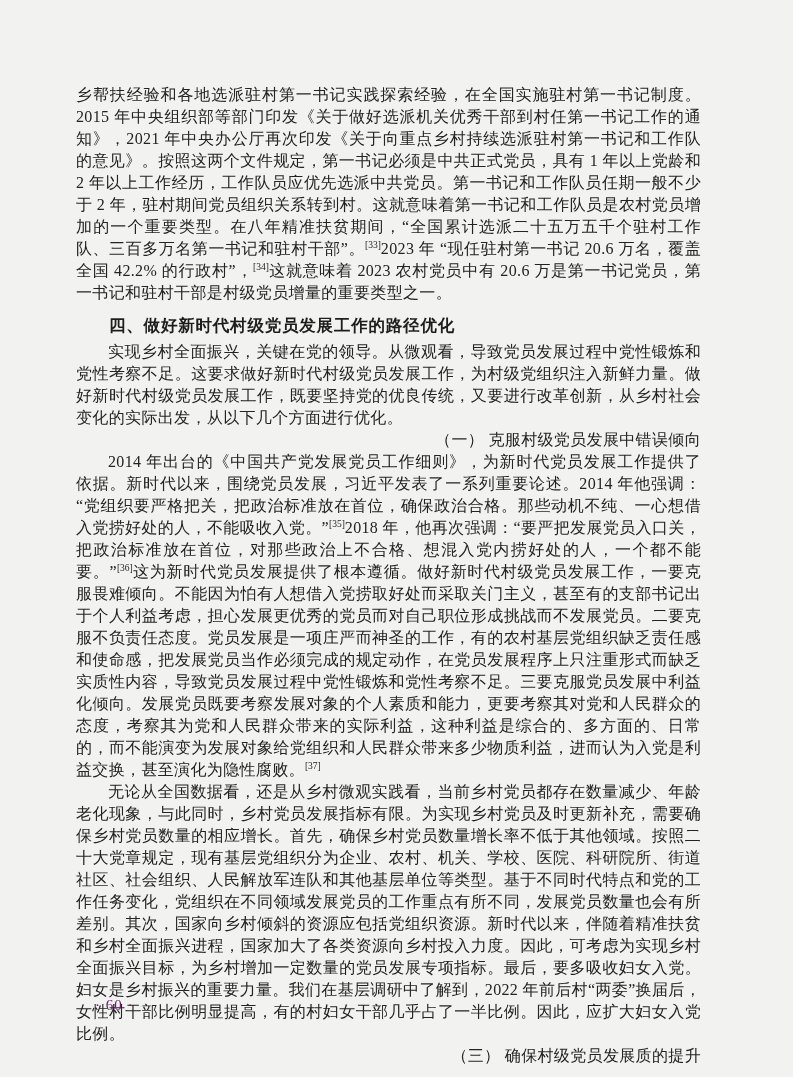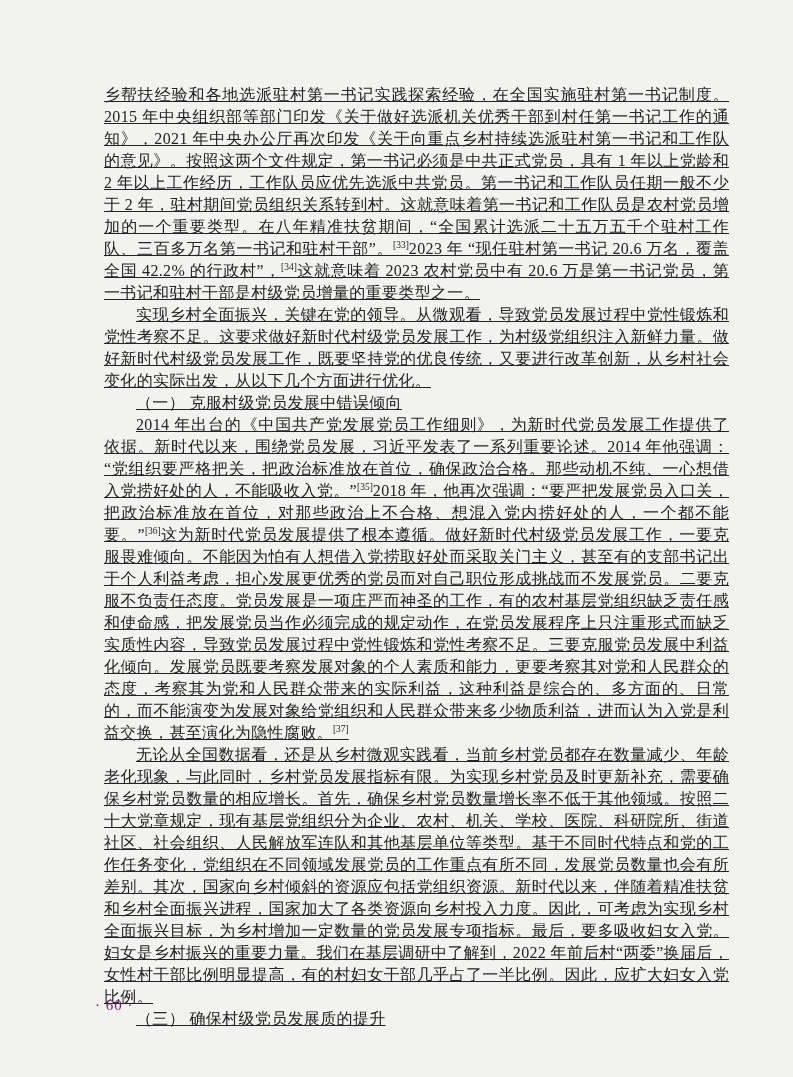--- a/index.html
+++ b/index.html
@@ -12,22 +12,21 @@
     background: #f2f2f0;
     font-family: "Liberation Serif", "DejaVu Serif", serif;
     color: #232323;
     overflow: hidden;
   }
   .page {
     position: relative;
     box-sizing: border-box;
     width: 690px;
     height: 1077px;
-    padding: 84px 83px 0 104px;
-    text-decoration: underline;
+    padding: 84px 83px 0 76px;
   }
   .content {
     width: 625px;
   }
   .para {
     margin: 0;
     font-size: 16px;
     line-height: 22px;
     letter-spacing: 0.35px;
     text-align: justify;
@@ -45,20 +44,21 @@
     letter-spacing: 0.8px;
     text-indent: 2em;
     color: #1d1d1d;
   }
   .subheading {
     margin: 0;
     font-size: 16px;
     line-height: 22px;
     letter-spacing: 0.35px;
     text-indent: 2em;
+    text-align: right;
   }
   sup.ref {
     font-size: 9.5px;
     line-height: 0;
     vertical-align: super;
     letter-spacing: 0;
   }
   .page-number {
     position: absolute;
     left: 95px;
@@ -69,20 +69,21 @@
   }
 </style>
 </head>
 <body>
 
 <div class="page">
   <div class="content">
 
     <p class="para"><span>乡帮扶经验和各地选派驻村第一书记实践探索经验，在全国实施驻村第一书记制度。2015 年中央组织部等部门印发《关于做好选派机关优秀干部到村任第一书记工作的通知》，2021 年中央办公厅再次印发《关于向重点乡村持续选派驻村第一书记和工作队的意见》。按照这两个文件规定，第一书记必须是中共正式党员，具有 1 年以上党龄和 2 年以上工作经历，工作队员应优先选派中共党员。第一书记和工作队员任期一般不少于 2 年，驻村期间党员组织关系转到村。这就意味着第一书记和工作队员是农村党员增加的一个重要类型。在八年精准扶贫期间，“全国累计选派二十五万五千个驻村工作队、三百多万名第一书记和驻村干部”。</span><sup class="ref">[33]</sup><span>2023 年 “现任驻村第一书记 20.6 万名，覆盖全国 42.2% 的行政村”，</span><sup class="ref">[34]</sup><span>这就意味着 2023 农村党员中有 20.6 万是第一书记党员，第一书记和驻村干部是村级党员增量的重要类型之一。</span></p>
 
+    <h2 class="section-heading">四、做好新时代村级党员发展工作的路径优化</h2>
 
     <p class="para indent">实现乡村全面振兴，关键在党的领导。从微观看，导致党员发展过程中党性锻炼和党性考察不足。这要求做好新时代村级党员发展工作，为村级党组织注入新鲜力量。做好新时代村级党员发展工作，既要坚持党的优良传统，又要进行改革创新，从乡村社会变化的实际出发，从以下几个方面进行优化。</p>
 
     <p class="subheading">（一） 克服村级党员发展中错误倾向</p>
 
     <p class="para indent"><span>2014 年出台的《中国共产党发展党员工作细则》，为新时代党员发展工作提供了依据。新时代以来，围绕党员发展，习近平发表了一系列重要论述。2014 年他强调：“党组织要严格把关，把政治标准放在首位，确保政治合格。那些动机不纯、一心想借入党捞好处的人，不能吸收入党。”</span><sup class="ref">[35]</sup><span>2018 年，他再次强调：“要严把发展党员入口关，把政治标准放在首位，对那些政治上不合格、想混入党内捞好处的人，一个都不能要。”</span><sup class="ref">[36]</sup><span>这为新时代党员发展提供了根本遵循。做好新时代村级党员发展工作，一要克服畏难倾向。不能因为怕有人想借入党捞取好处而采取关门主义，甚至有的支部书记出于个人利益考虑，担心发展更优秀的党员而对自己职位形成挑战而不发展党员。二要克服不负责任态度。党员发展是一项庄严而神圣的工作，有的农村基层党组织缺乏责任感和使命感，把发展党员当作必须完成的规定动作，在党员发展程序上只注重形式而缺乏实质性内容，导致党员发展过程中党性锻炼和党性考察不足。三要克服党员发展中利益化倾向。发展党员既要考察发展对象的个人素质和能力，更要考察其对党和人民群众的态度，考察其为党和人民群众带来的实际利益，这种利益是综合的、多方面的、日常的，而不能演变为发展对象给党组织和人民群众带来多少物质利益，进而认为入党是利益交换，甚至演化为隐性腐败。</span><sup class="ref">[37]</sup></p>
 
 
     <p class="para indent">无论从全国数据看，还是从乡村微观实践看，当前乡村党员都存在数量减少、年龄老化现象，与此同时，乡村党员发展指标有限。为实现乡村党员及时更新补充，需要确保乡村党员数量的相应增长。首先，确保乡村党员数量增长率不低于其他领域。按照二十大党章规定，现有基层党组织分为企业、农村、机关、学校、医院、科研院所、街道社区、社会组织、人民解放军连队和其他基层单位等类型。基于不同时代特点和党的工作任务变化，党组织在不同领域发展党员的工作重点有所不同，发展党员数量也会有所差别。其次，国家向乡村倾斜的资源应包括党组织资源。新时代以来，伴随着精准扶贫和乡村全面振兴进程，国家加大了各类资源向乡村投入力度。因此，可考虑为实现乡村全面振兴目标，为乡村增加一定数量的党员发展专项指标。最后，要多吸收妇女入党。妇女是乡村振兴的重要力量。我们在基层调研中了解到，2022 年前后村“两委”换届后，女性村干部比例明显提高，有的村妇女干部几乎占了一半比例。因此，应扩大妇女入党比例。</p>
 

